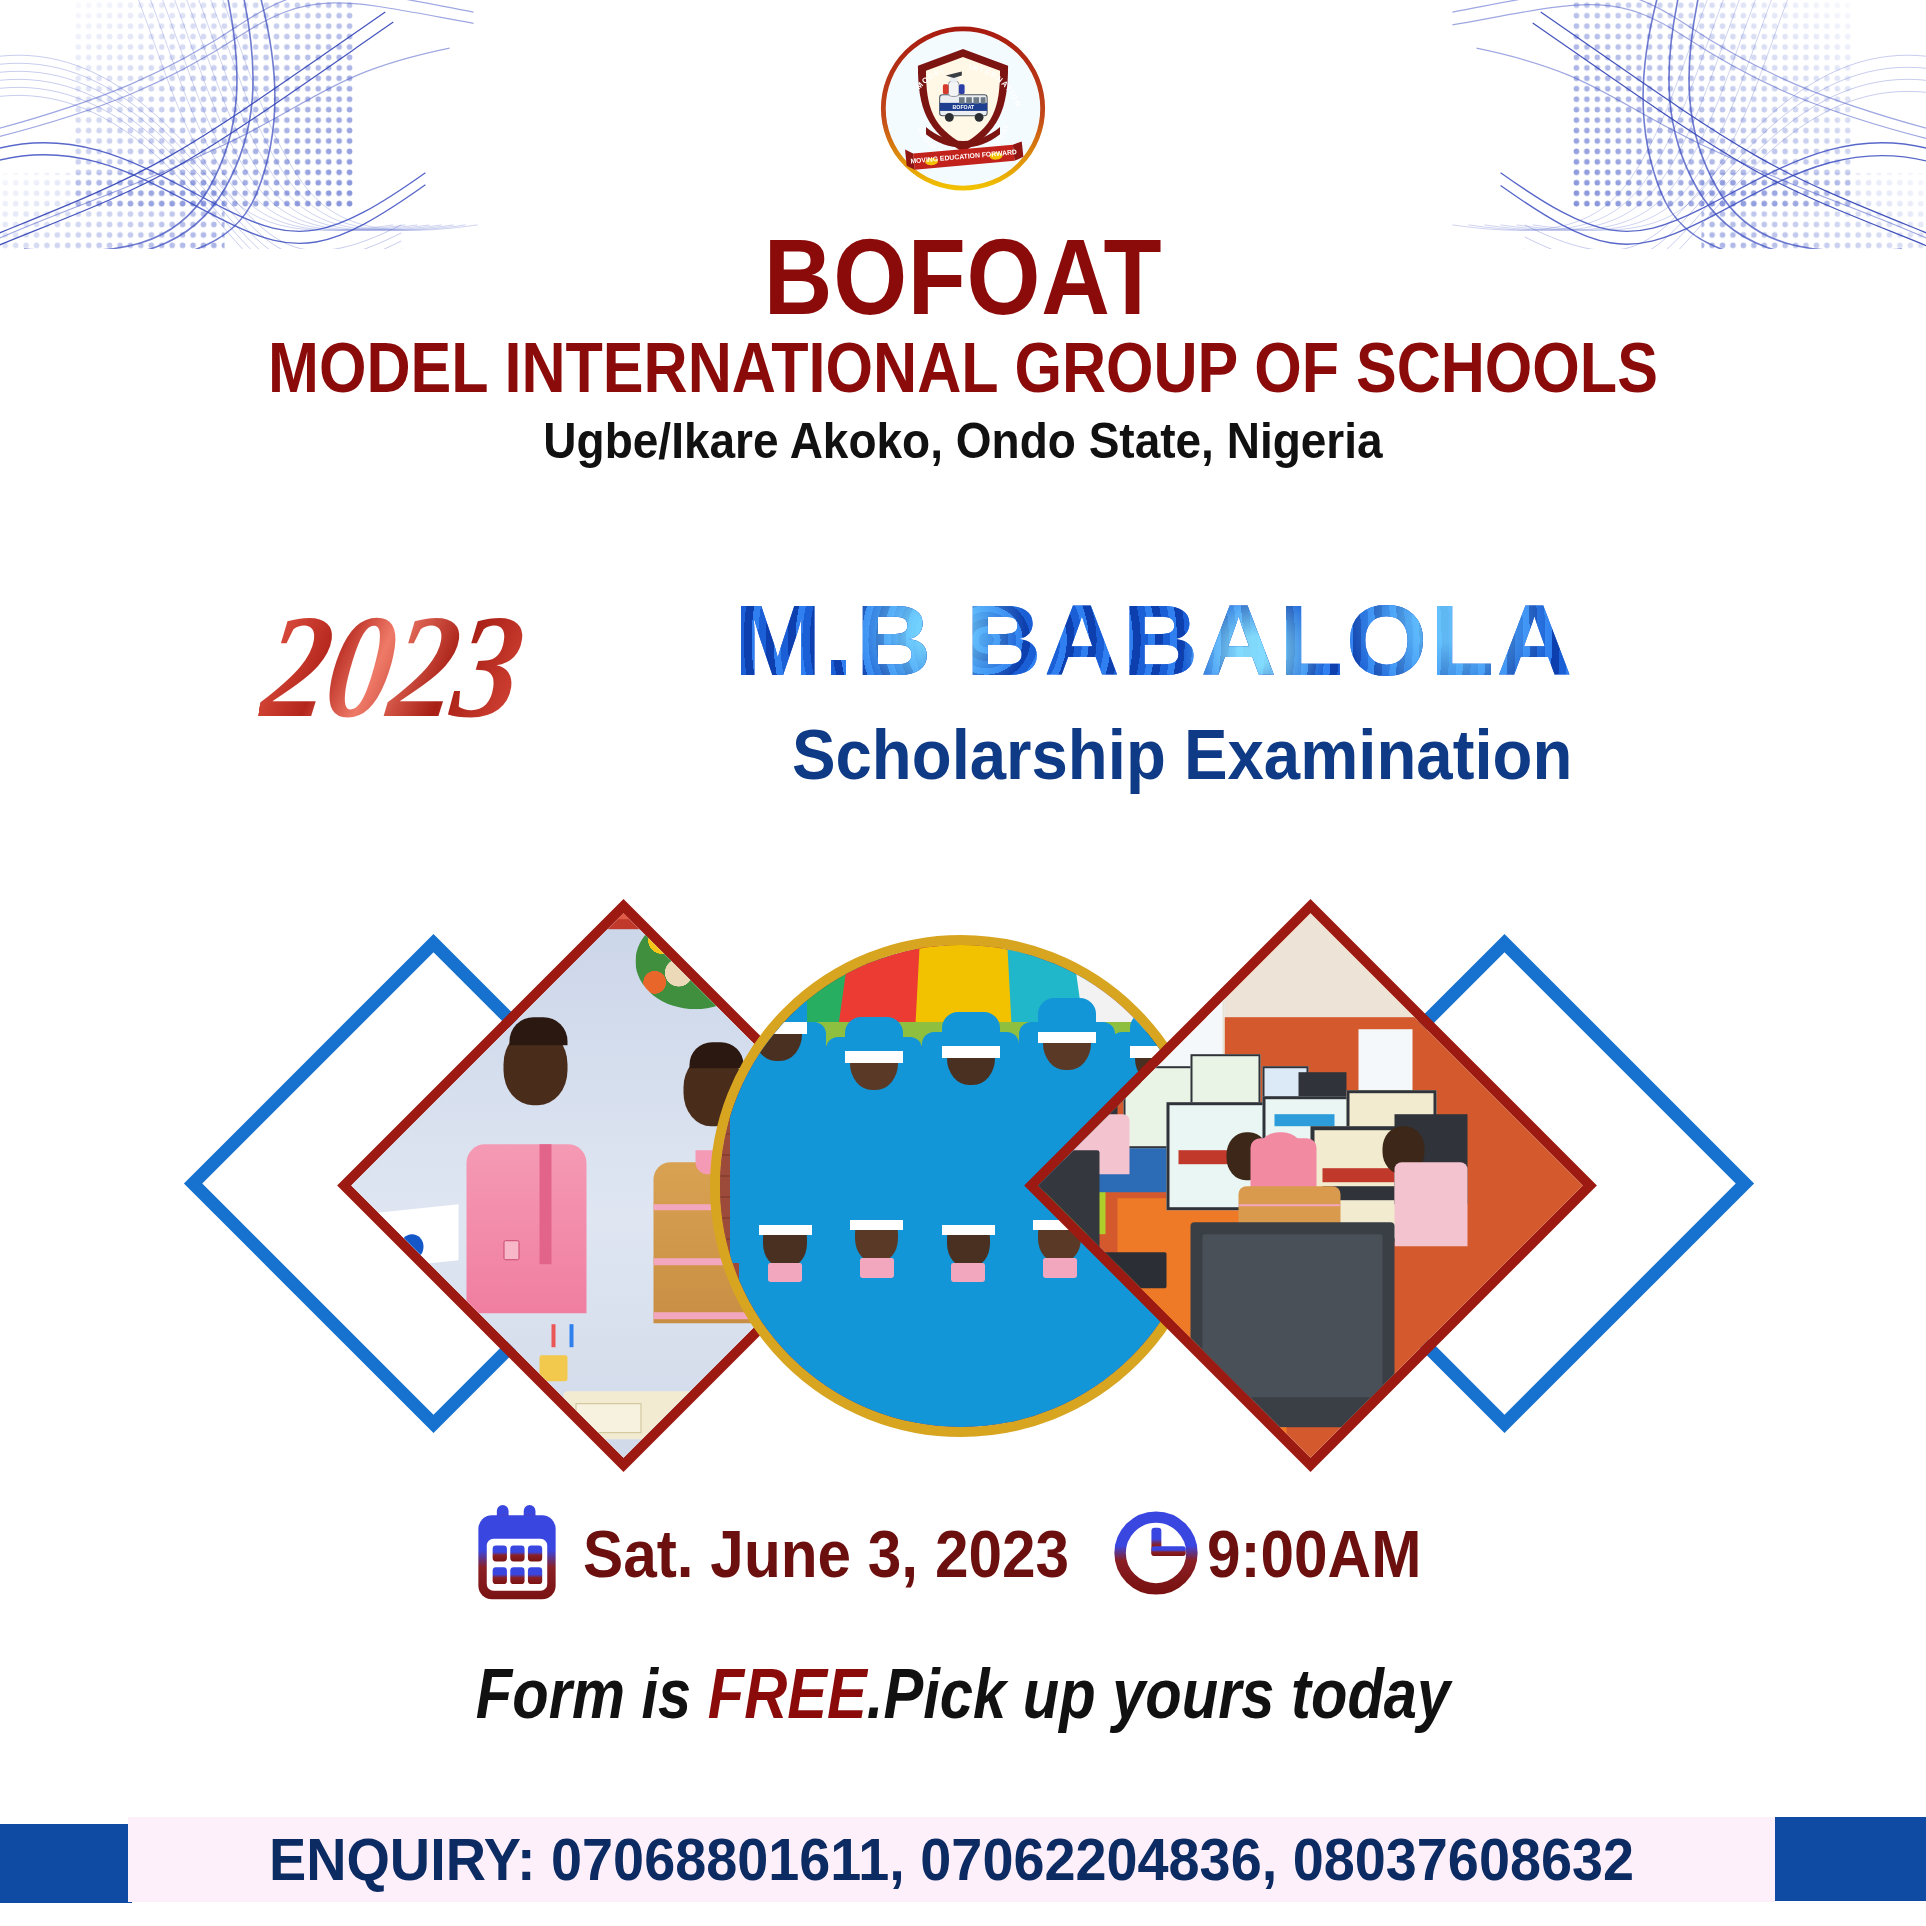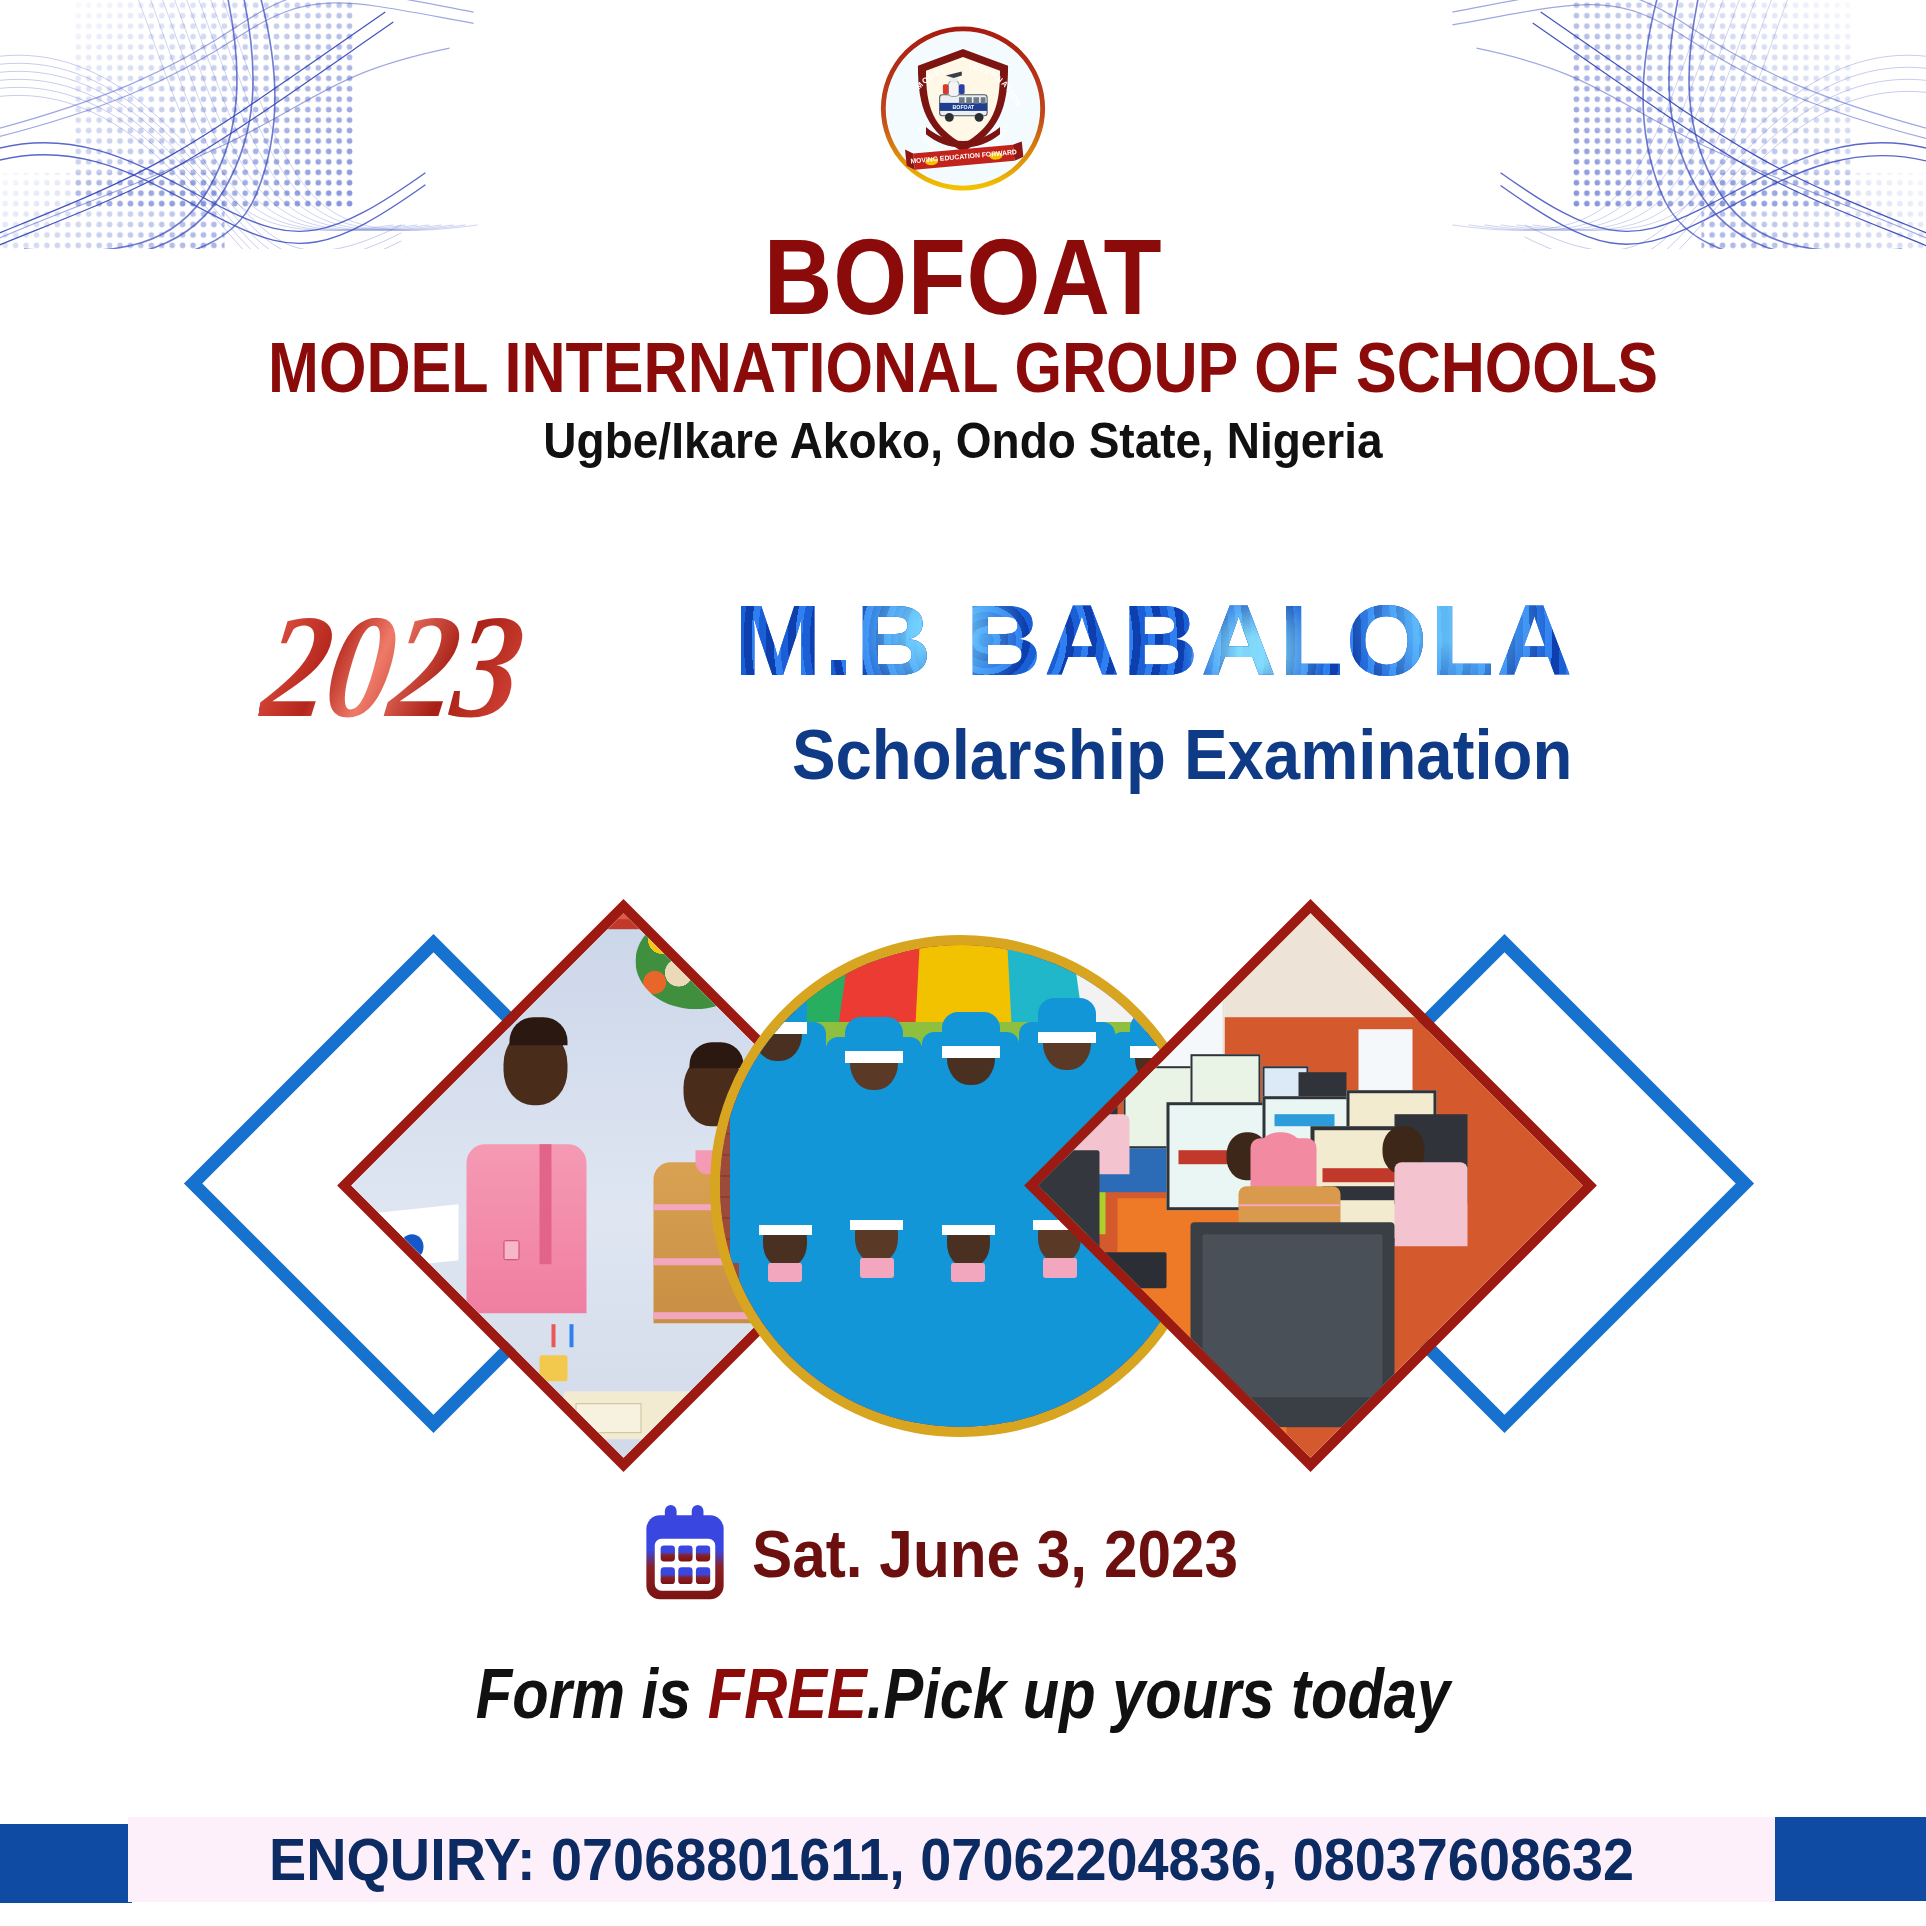--- a/index.html
+++ b/index.html
@@ -517,20 +517,38 @@
         <rect x="42" y="50" width="17" height="19" rx="4" fill="url(#gIco1)"></rect>
         <rect x="63" y="50" width="17" height="19" rx="4" fill="url(#gIco1)"></rect>
         <rect x="21" y="76" width="17" height="20" rx="4" fill="url(#gIco1)"></rect>
         <rect x="42" y="76" width="17" height="20" rx="4" fill="url(#gIco1)"></rect>
         <rect x="63" y="76" width="17" height="20" rx="4" fill="url(#gIco1)"></rect>
       </svg>
     </span>
     <span class="meta-txt">Sat. June 3, 2023</span>
   </div>
 
+  <div class="meta-item">
+    <span class="meta-ico">
+      <svg viewBox="0 0 110 118">
+        <defs>
+            <linearGradient id="gIco2" x1="0" y1="0" x2="0" y2="1">
+          <stop offset="0%" stop-color="#3A46E0"></stop>
+              <stop offset="40%" stop-color="#3A46E0"></stop>
+          <stop offset="60%" stop-color="#8A1F24"></stop>
+              <stop offset="100%" stop-color="#7A1212"></stop>
+        </linearGradient>
+          </defs>
+        <circle cx="55" cy="59" r="47" fill="none" stroke="url(#gIco2)" stroke-width="15"></circle>
+        <rect x="49" y="26" width="13" height="37" rx="4" fill="url(#gIco2)"></rect>
+        <rect x="49" y="50" width="45" height="13" rx="4" fill="url(#gIco2)"></rect>
+      </svg>
+    </span>
+    <span class="meta-txt">9:00AM</span>
+  </div>
 
 </div>
 
 <div class="freeline">
   <span>Form is </span><span class="free">FREE</span><span>.Pick up yours today</span>
 </div>
 
 <div class="foot-blue-l"></div>
 <div class="foot-blue-r"></div>
 <div class="foot-band"></div>

